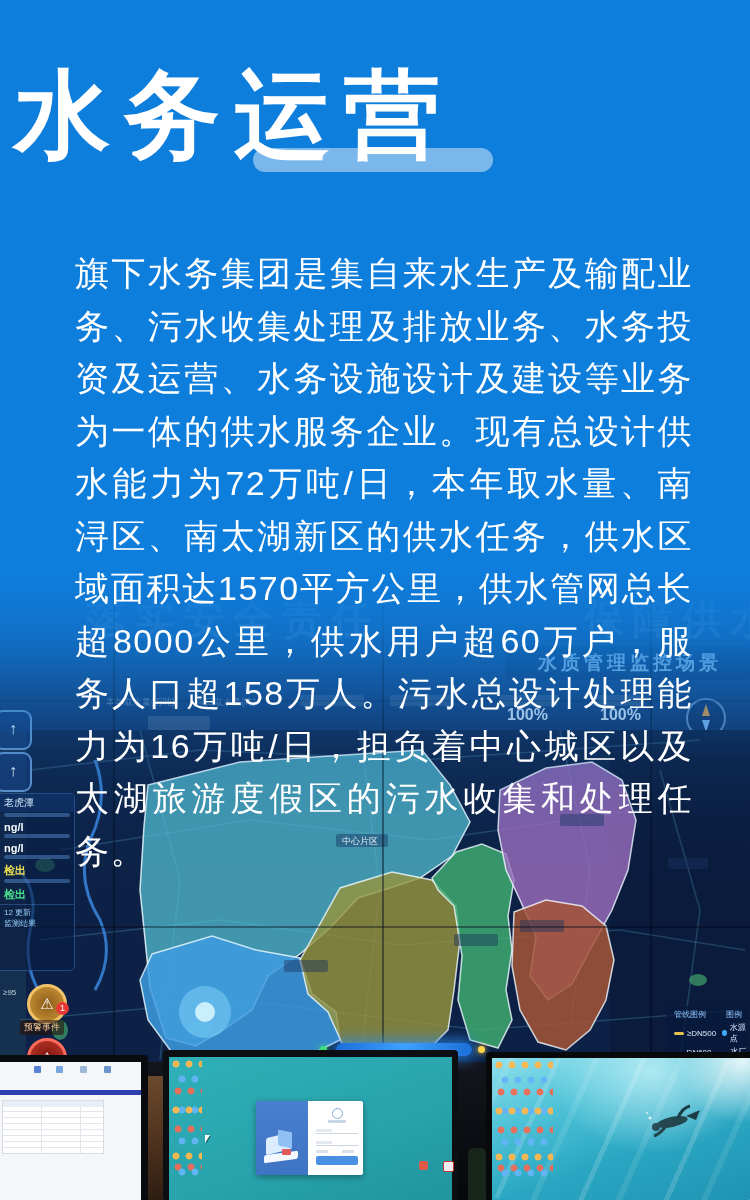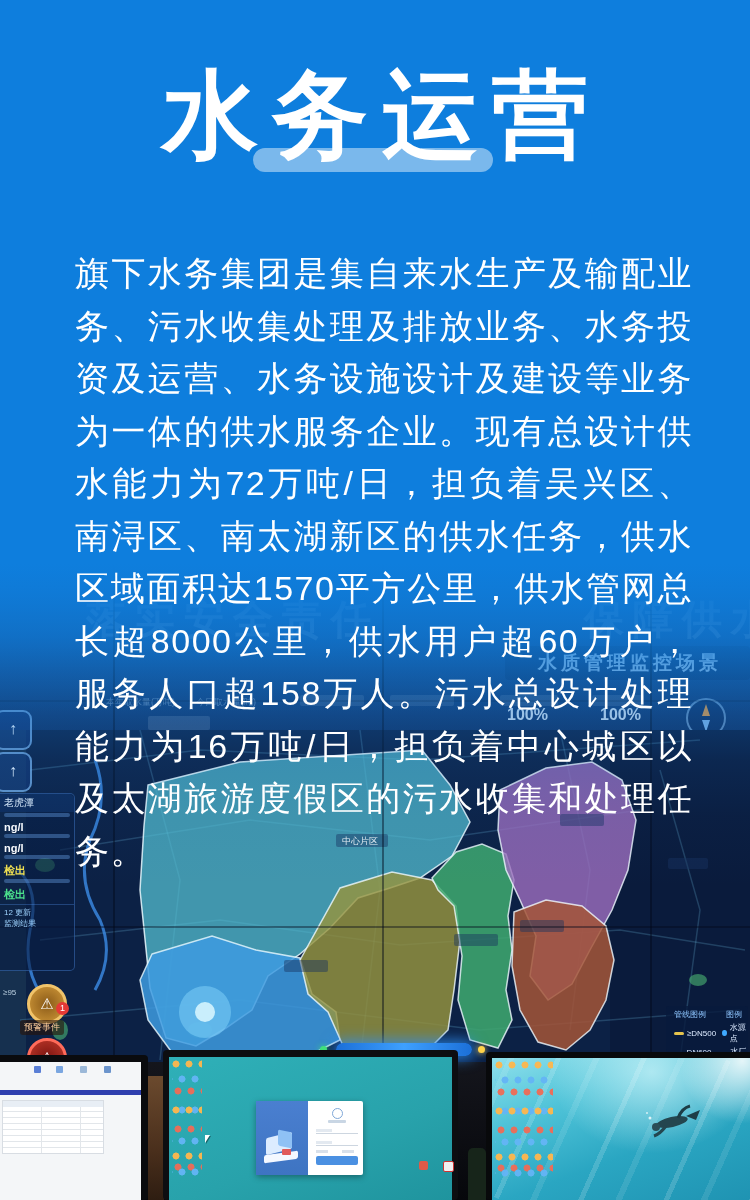--- a/index.html
+++ b/index.html
@@ -126,21 +126,21 @@
     background:linear-gradient(180deg,
       rgba(14,126,221,1) 0px, rgba(14,126,221,1) 8px,
       rgba(14,126,221,.90) 40px, rgba(14,126,221,.74) 80px,
       rgba(16,122,215,.52) 118px, rgba(20,116,206,.32) 158px,
       rgba(24,110,197,.15) 205px, rgba(24,108,195,.05) 260px,
       rgba(24,108,195,0) 330px);}
 
   
   #title-bar{position:absolute;left:253px;top:148px;width:240px;height:24px;border-radius:12px;
              background:rgba(255,255,255,.45);}
-  #title{position:absolute;left:0;top:62px;width:750px;text-align:center;color:#ffffff;
+  #title{position:absolute;left:0;top:62px;width:750px;color:#ffffff;
          font-size:96px;line-height:1.1;font-weight:bold;letter-spacing:14px;
          font-family:"DejaVu Serif","Liberation Serif",serif;text-indent:14px;}
   #para{position:absolute;left:75px;top:247px;width:618px;color:#ffffff;
         font-size:34px;line-height:52.5px;letter-spacing:1.5px;text-align:justify;}
 
   .map-label{font-size:9px;fill:rgba(255,255,255,.9);}
   .map-chip{fill:rgba(25,50,95,.45);}
 </style>
 </head>
 <body>
@@ -331,15 +331,15 @@
         <div class="icon-grid" style="left:3px;top:3px;width:58px;height:136px"></div>
       </div>
     </div>
   </div>
 
   <div id="overlay"></div>
 
   <div id="title-bar"></div>
   <div id="title">水务运营</div>
 
-  <div id="para">旗下水务集团是集自来水生产及输配业务、污水收集处理及排放业务、水务投资及运营、水务设施设计及建设等业务为一体的供水服务企业。现有总设计供水能力为72万吨/日，担负着吴兴区、南浔区、南太湖新区的供水任务，供水区域面积达1570平方公里，供水管网总长超8000公里，供水用户超60万户，服务人口超158万人。污水总设计处理能力为16万吨/日，担负着中心城区以及太湖旅游度假区的污水收集和处理任务。</div>
+  <div id="para">旗下水务集团是集自来水生产及输配业务、污水收集处理及排放业务、水务投资及运营、水务设施设计及建设等业务为一体的供水服务企业。现有总设计供水能力为72万吨/日，本年取水量、南浔区、南太湖新区的供水任务，供水区域面积达1570平方公里，供水管网总长超8000公里，供水用户超60万户，服务人口超158万人。污水总设计处理能力为16万吨/日，担负着中心城区以及太湖旅游度假区的污水收集和处理任务。</div>
 
 </div>
 
 </body></html>

